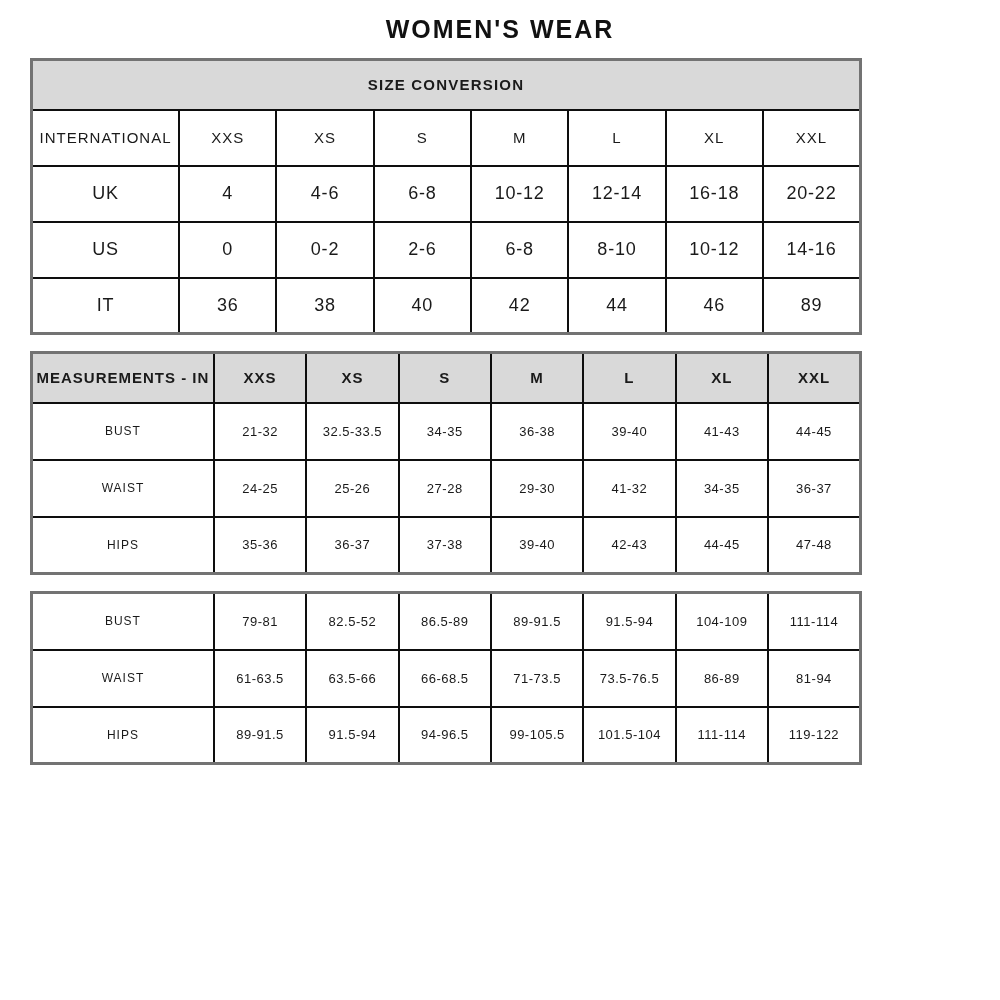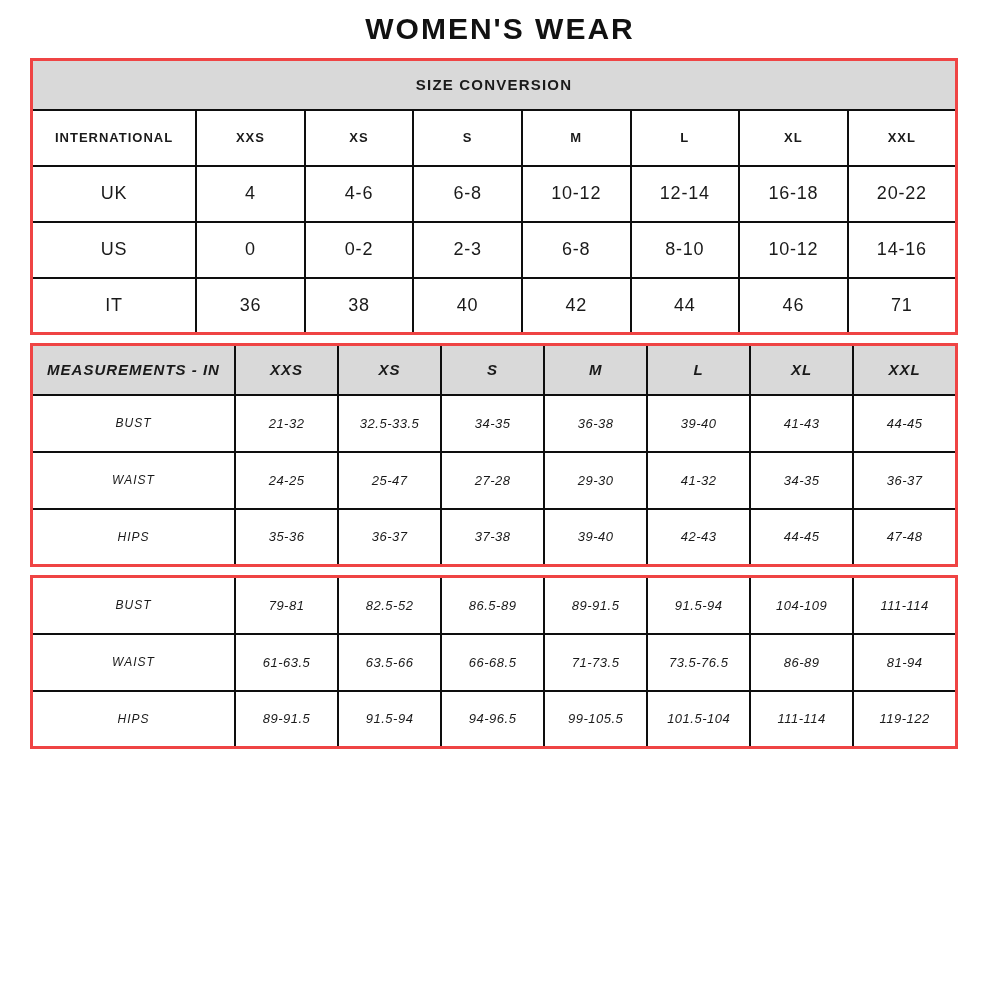--- a/index.html
+++ b/index.html
@@ -7,51 +7,51 @@
     margin: 0; padding: 0;
     width: 1000px; height: 1000px;
     background: #ffffff;
     font-family: "Liberation Sans", sans-serif;
     color: #1a1a1a;
   }
   .page { padding: 10px 30px 0 30px; }
   .title {
     margin: 4px 0 14px 0;
     text-align: center;
-    font-size: 30px;
+    font-size: 25px;
     line-height: 30px;
     font-weight: bold;
     letter-spacing: 2px;
     color: #111111;
   }
   table {
-    width: 928px;
+    width: 832px;
     border-collapse: collapse;
     table-layout: fixed;
-    border: 3px solid #ef4444;
+    border: 3px solid #737373;
   }
   td, th {
     border: 2px solid #0e0e0e;
     text-align: center;
     vertical-align: middle;
     padding: 0 2px;
     overflow: hidden;
   }
   
   .t1 .banner {
     background: #d9d9d9;
     height: 50px;
     font-size: 15px;
     font-weight: bold;
     letter-spacing: 1.2px;
   }
   .t1 td { height: 56px; font-size: 18px; letter-spacing: 0.8px; }
-  .t1 .colhead td { font-size: 13px; letter-spacing: 1px; font-weight: bold; }
+  .t1 .colhead td { font-size: 15px; letter-spacing: 1px; }
   
-  .t2 { margin-top: 8px; font-style: italic; }
+  .t2 { margin-top: 16px; }
   .t2 .headrow td {
     background: #d9d9d9;
     height: 50px;
     font-size: 15px;
     font-weight: bold;
     letter-spacing: 1px;
   }
   .t2 td { height: 57px; font-size: 13px; letter-spacing: 0.5px; }
   .t2 td.rowlabel { font-size: 12px; letter-spacing: 1px; }
 </style>
@@ -94,35 +94,35 @@
         <td>6-8</td>
         <td>10-12</td>
         <td>12-14</td>
         <td>16-18</td>
         <td>20-22</td>
       </tr>
       <tr>
         <td>US</td>
         <td>0</td>
         <td>0-2</td>
-        <td>2-3</td>
+        <td>2-6</td>
         <td>6-8</td>
         <td>8-10</td>
         <td>10-12</td>
         <td>14-16</td>
       </tr>
       <tr>
         <td>IT</td>
         <td>36</td>
         <td>38</td>
         <td>40</td>
         <td>42</td>
         <td>44</td>
         <td>46</td>
-        <td>71</td>
+        <td>89</td>
       </tr>
     </tbody>
   </table>
 
   <table class="t2">
     <colgroup>
       <col style="width:22%">
         <col style="width:11.14%">
         <col style="width:11.14%">
         <col style="width:11.14%">
@@ -148,21 +148,21 @@
         <td>32.5-33.5</td>
         <td>34-35</td>
         <td>36-38</td>
         <td>39-40</td>
         <td>41-43</td>
         <td>44-45</td>
       </tr>
       <tr>
         <td class="rowlabel">WAIST</td>
         <td>24-25</td>
-        <td>25-47</td>
+        <td>25-26</td>
         <td>27-28</td>
         <td>29-30</td>
         <td>41-32</td>
         <td>34-35</td>
         <td>36-37</td>
       </tr>
       <tr>
         <td class="rowlabel">HIPS</td>
         <td>35-36</td>
         <td>36-37</td>

